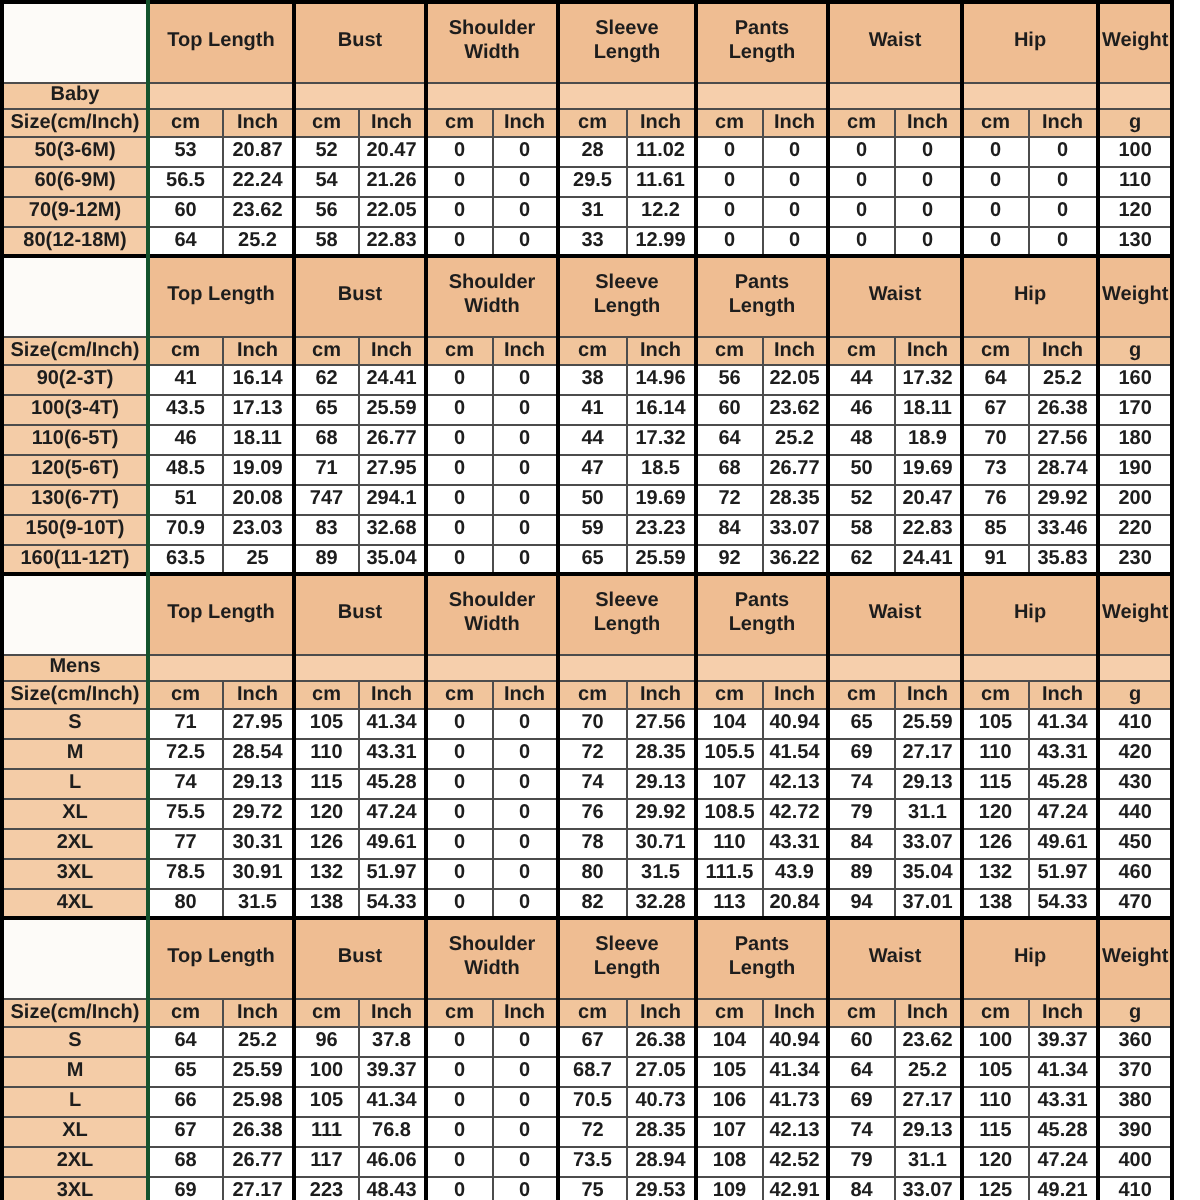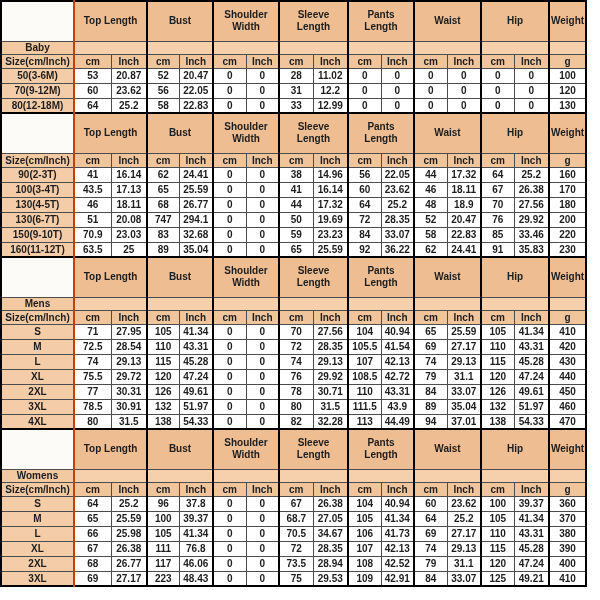--- a/index.html
+++ b/index.html
@@ -42,21 +42,21 @@
   .row-units{height:14px;}
   .row-units th{border-top:1px solid #222;}
   .unit{background:#F1C59C;font-size:10px;text-align:center;}
   .size-header{background:#F3C9A1;font-size:10px;white-space:normal;}
   
   .row-data{height:15px;}
   .size-label{background:#F4CCA7;font-size:10px;}
   td.data{background:#ffffff;font-size:10px;}
   
   .gs{border-left:2px solid #000;}
-  .corner,.section-name,.size-header,.size-label{border-right:2px solid #c2410c;text-align:center;}
+  .corner,.section-name,.size-header,.size-label{border-right:2px solid #14532d;text-align:center;}
 </style>
 </head>
 <body>
 
 <table>
   <colgroup>
     <col style="width:73px">
     <col style="width:37px">
       <col style="width:36px">
     <col style="width:32px">
@@ -126,20 +126,38 @@
         <td class="data">11.02</td>
         <td class="data gs">0</td>
         <td class="data">0</td>
         <td class="data gs">0</td>
         <td class="data">0</td>
         <td class="data gs">0</td>
         <td class="data">0</td>
         <td class="data gs">100</td>
       </tr>
       <tr class="row-data">
+        <th class="size-label">60(6-9M)</th>
+        <td class="data gs">56.5</td>
+        <td class="data">22.24</td>
+        <td class="data gs">54</td>
+        <td class="data">21.26</td>
+        <td class="data gs">0</td>
+        <td class="data">0</td>
+        <td class="data gs">29.5</td>
+        <td class="data">11.61</td>
+        <td class="data gs">0</td>
+        <td class="data">0</td>
+        <td class="data gs">0</td>
+        <td class="data">0</td>
+        <td class="data gs">0</td>
+        <td class="data">0</td>
+        <td class="data gs">110</td>
+      </tr>
+      <tr class="row-data">
         <th class="size-label">70(9-12M)</th>
         <td class="data gs">60</td>
         <td class="data">23.62</td>
         <td class="data gs">56</td>
         <td class="data">22.05</td>
         <td class="data gs">0</td>
         <td class="data">0</td>
         <td class="data gs">31</td>
         <td class="data">12.2</td>
         <td class="data gs">0</td>
@@ -229,36 +247,54 @@
         <td class="data">16.14</td>
         <td class="data gs">60</td>
         <td class="data">23.62</td>
         <td class="data gs">46</td>
         <td class="data">18.11</td>
         <td class="data gs">67</td>
         <td class="data">26.38</td>
         <td class="data gs">170</td>
       </tr>
       <tr class="row-data">
-        <th class="size-label">130(4-5T)</th>
+        <th class="size-label">110(6-5T)</th>
         <td class="data gs">46</td>
         <td class="data">18.11</td>
         <td class="data gs">68</td>
         <td class="data">26.77</td>
         <td class="data gs">0</td>
         <td class="data">0</td>
         <td class="data gs">44</td>
         <td class="data">17.32</td>
         <td class="data gs">64</td>
         <td class="data">25.2</td>
         <td class="data gs">48</td>
         <td class="data">18.9</td>
         <td class="data gs">70</td>
         <td class="data">27.56</td>
         <td class="data gs">180</td>
+      </tr>
+      <tr class="row-data">
+        <th class="size-label">120(5-6T)</th>
+        <td class="data gs">48.5</td>
+        <td class="data">19.09</td>
+        <td class="data gs">71</td>
+        <td class="data">27.95</td>
+        <td class="data gs">0</td>
+        <td class="data">0</td>
+        <td class="data gs">47</td>
+        <td class="data">18.5</td>
+        <td class="data gs">68</td>
+        <td class="data">26.77</td>
+        <td class="data gs">50</td>
+        <td class="data">19.69</td>
+        <td class="data gs">73</td>
+        <td class="data">28.74</td>
+        <td class="data gs">190</td>
       </tr>
       <tr class="row-data">
         <th class="size-label">130(6-7T)</th>
         <td class="data gs">51</td>
         <td class="data">20.08</td>
         <td class="data gs">747</td>
         <td class="data">294.1</td>
         <td class="data gs">0</td>
         <td class="data">0</td>
         <td class="data gs">50</td>
@@ -461,51 +497,40 @@
         <th class="size-label">4XL</th>
         <td class="data gs">80</td>
         <td class="data">31.5</td>
         <td class="data gs">138</td>
         <td class="data">54.33</td>
         <td class="data gs">0</td>
         <td class="data">0</td>
         <td class="data gs">82</td>
         <td class="data">32.28</td>
         <td class="data gs">113</td>
-        <td class="data">44.49</td>
+        <td class="data">20.84</td>
         <td class="data gs">94</td>
         <td class="data">37.01</td>
         <td class="data gs">138</td>
         <td class="data">54.33</td>
         <td class="data gs">470</td>
       </tr>
     </tbody>
     <tbody>
       <tr class="row-group">
         <td class="corner"></td>
         <th class="gh gs" colspan="2">Top Length</th>
         <th class="gh gs" colspan="2">Bust</th>
         <th class="gh gs" colspan="2">Shoulder Width</th>
         <th class="gh gs" colspan="2">Sleeve Length</th>
         <th class="gh gs" colspan="2">Pants Length</th>
         <th class="gh gs" colspan="2">Waist</th>
         <th class="gh gs" colspan="2">Hip</th>
         <th class="gh gs" colspan="1">Weight</th>
       </tr>
-      <tr class="row-band">
-        <th class="section-name">Womens</th>
-        <td class="band gs" colspan="2"></td>
-        <td class="band gs" colspan="2"></td>
-        <td class="band gs" colspan="2"></td>
-        <td class="band gs" colspan="2"></td>
-        <td class="band gs" colspan="2"></td>
-        <td class="band gs" colspan="2"></td>
-        <td class="band gs" colspan="2"></td>
-        <td class="band gs" colspan="1"></td>
-      </tr>
       <tr class="row-units">
         <th class="size-header">Size(cm/Inch)</th>
         <th class="unit gs">cm</th>
         <th class="unit">Inch</th>
         <th class="unit gs">cm</th>
         <th class="unit">Inch</th>
         <th class="unit gs">cm</th>
         <th class="unit">Inch</th>
         <th class="unit gs">cm</th>
         <th class="unit">Inch</th>
@@ -555,21 +580,21 @@
       </tr>
       <tr class="row-data">
         <th class="size-label">L</th>
         <td class="data gs">66</td>
         <td class="data">25.98</td>
         <td class="data gs">105</td>
         <td class="data">41.34</td>
         <td class="data gs">0</td>
         <td class="data">0</td>
         <td class="data gs">70.5</td>
-        <td class="data">34.67</td>
+        <td class="data">40.73</td>
         <td class="data gs">106</td>
         <td class="data">41.73</td>
         <td class="data gs">69</td>
         <td class="data">27.17</td>
         <td class="data gs">110</td>
         <td class="data">43.31</td>
         <td class="data gs">380</td>
       </tr>
       <tr class="row-data">
         <th class="size-label">XL</th>

